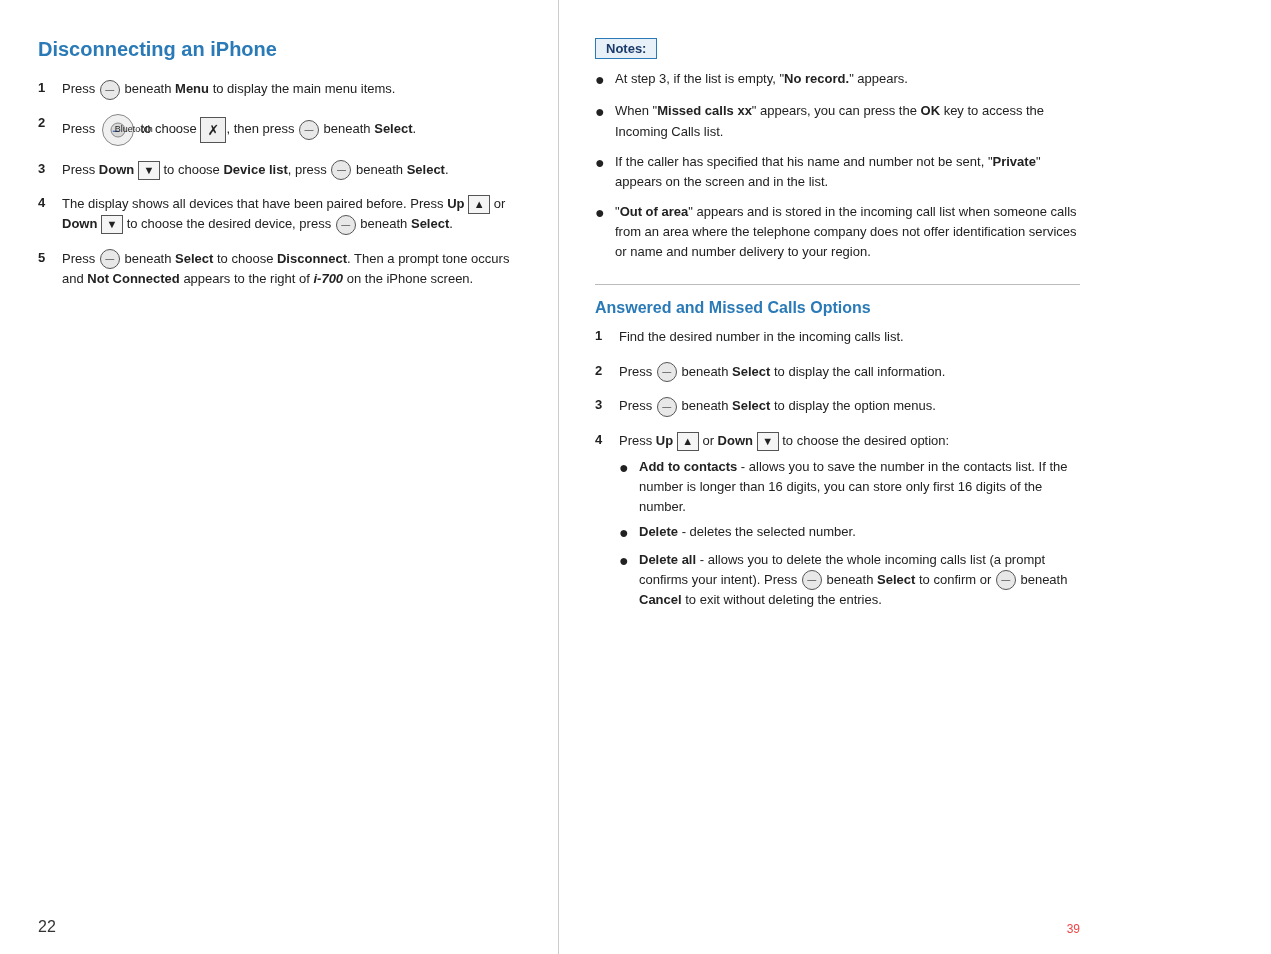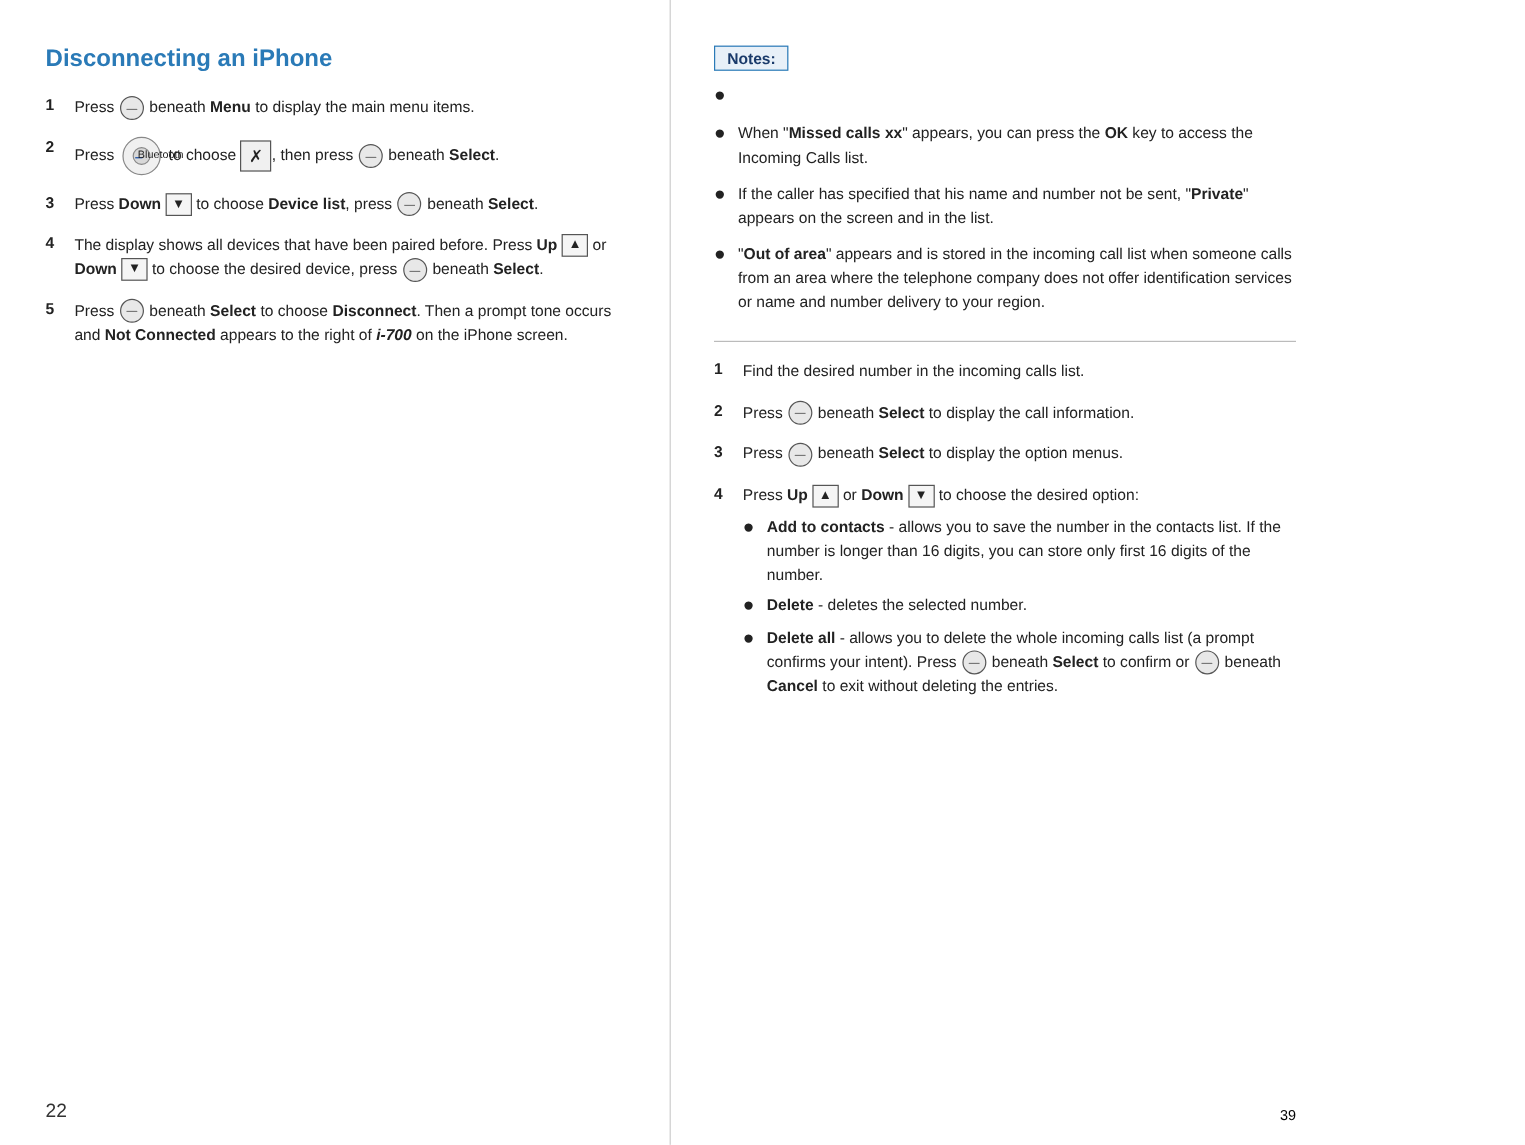--- a/index.html
+++ b/index.html
@@ -156,21 +156,21 @@
       bottom: 18px;
       left: 38px;
       font-size: 16px;
       color: #333;
     }
     .page-num-right {
       position: absolute;
       bottom: 18px;
       right: 38px;
       font-size: 12px;
-      color: #000000;
+      color: #ef4444;
     }
     b { font-weight: bold; }
     .underline { }
   </style>
 </head>
 <body>
 
 <div class="page">
 
   <div class="left-col">
@@ -227,37 +227,39 @@
   </div>
 
   <div class="right-col">
 
     
     <div class="notes-box">Notes:</div>
 
     <ul class="note-list">
       <li>
         <span class="bullet">●</span>
+        <span class="note-text">At step 3, if the list is empty, "<b>No record.</b>" appears.</span>
       </li>
       <li>
         <span class="bullet">●</span>
         <span class="note-text">When "<b>Missed calls xx</b>" appears, you can press the <b>OK</b> key to access the Incoming Calls list.</span>
       </li>
       <li>
         <span class="bullet">●</span>
         <span class="note-text">If the caller has <span class="underline">specified that</span> his name and number not be sent, "<b>Private</b>" appears on the screen and in the list.</span>
       </li>
       <li>
         <span class="bullet">●</span>
         <span class="note-text">"<b>Out of area</b>" appears and is stored in the incoming call list when someone calls from an area where the telephone company does not offer identification services or name and number delivery to your region.</span>
       </li>
     </ul>
 
     <hr class="divider">
 
+    <div class="section-title-sm">Answered and Missed Calls Options</div>
 
     
     <div class="step">
       <div class="step-num">1</div>
       <div class="step-content">Find the desired number in the incoming calls list.</div>
     </div>
 
     <div class="step">
       <div class="step-num">2</div>
       <div class="step-content">

